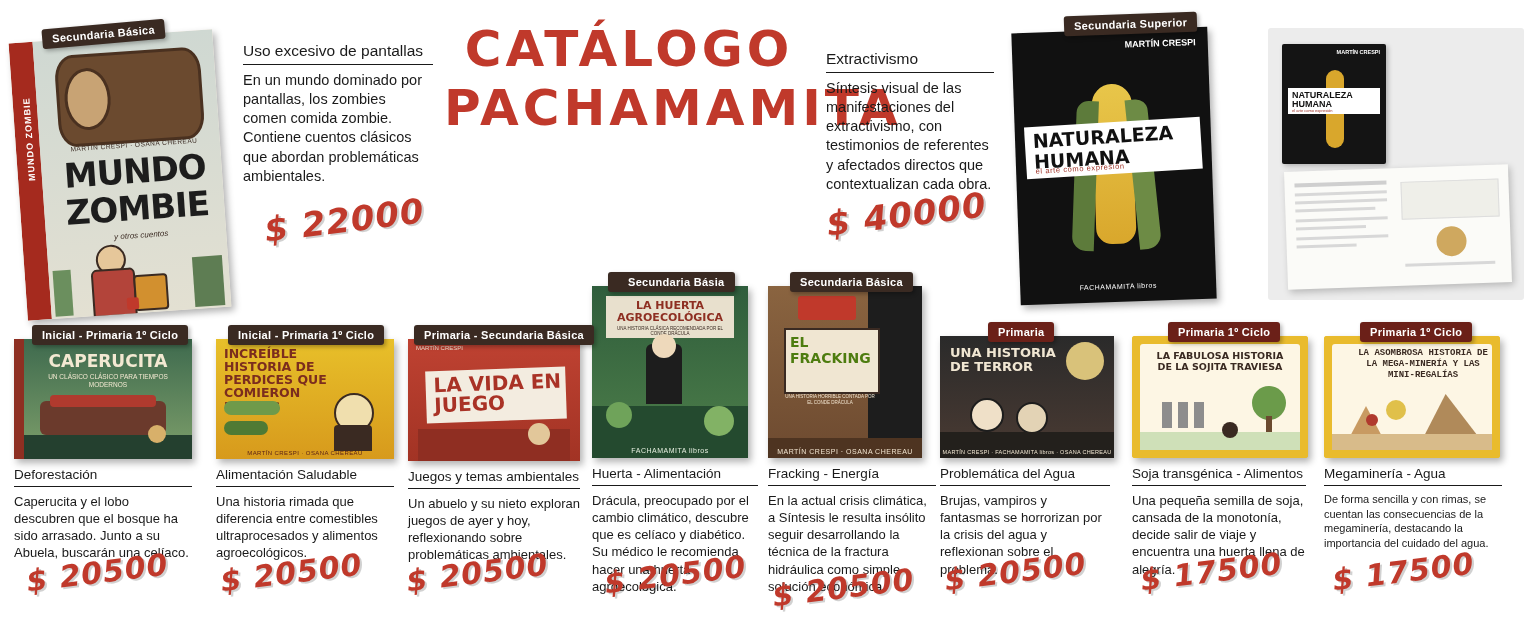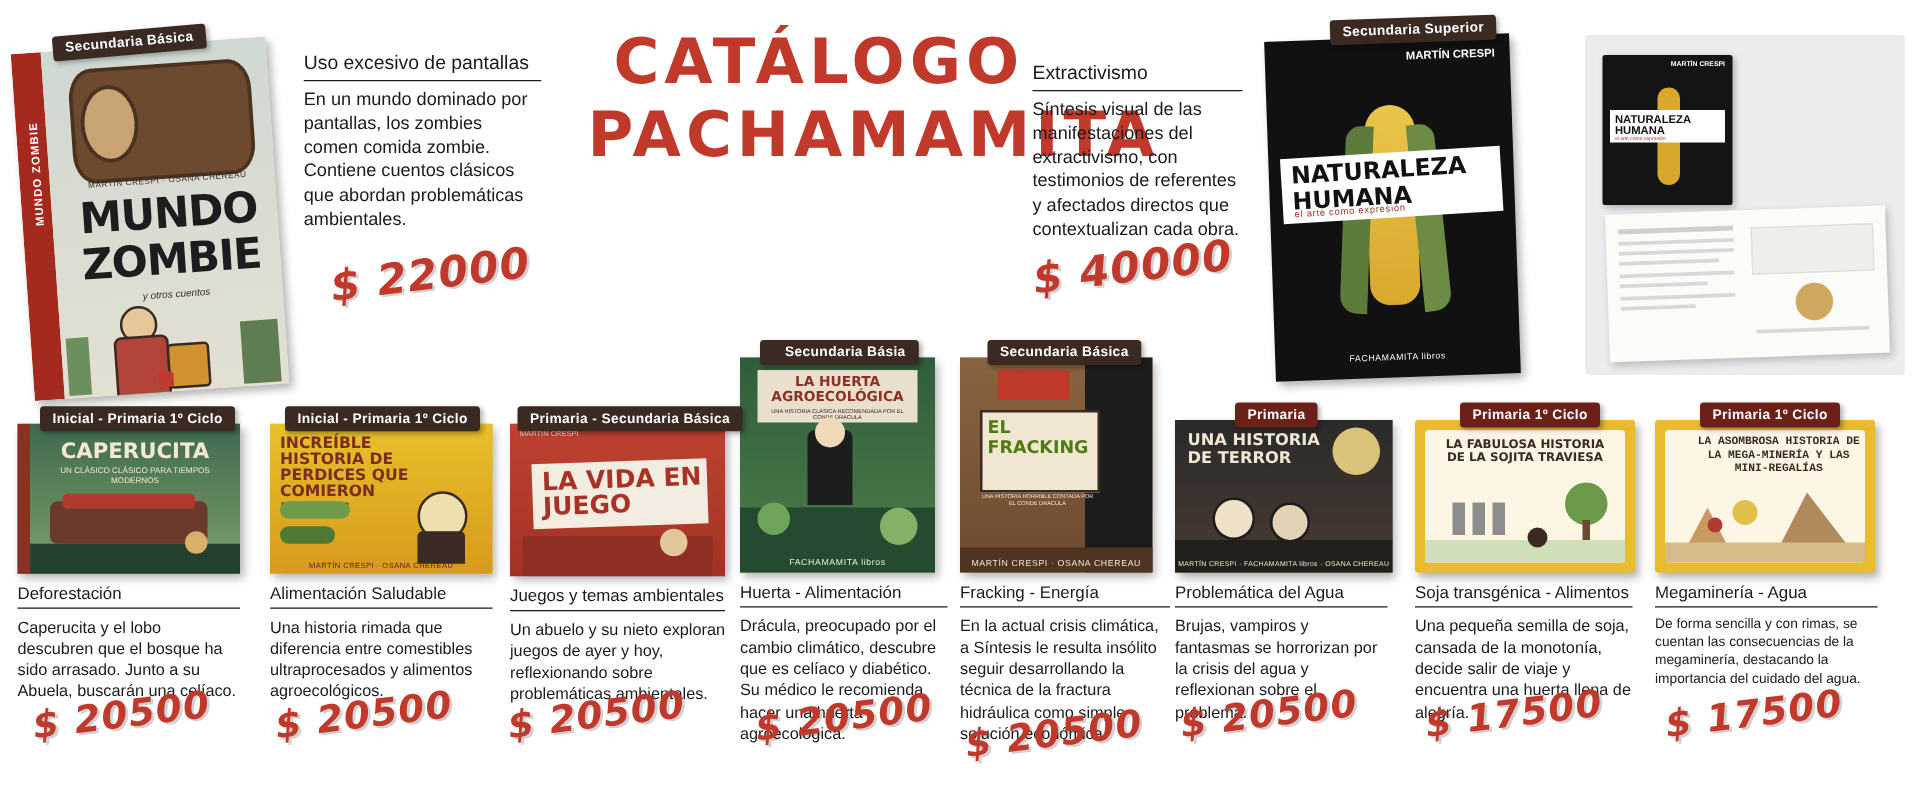--- a/index.html
+++ b/index.html
@@ -16,21 +16,21 @@
   }
   .page {
     position: relative;
     width: 1536px;
     height: 641px;
   }
 
   
   .catalog-title {
     position: absolute;
-    left: 470px;
+    left: 444px;
     top: 20px;
     width: 370px;
     text-align: center;
     color: #c0392b;
     font-family: "DejaVu Sans", sans-serif;
     font-weight: bold;
     letter-spacing: 4px;
     line-height: 1.18;
   }
   .catalog-title .l1 { font-size: 50px; }

